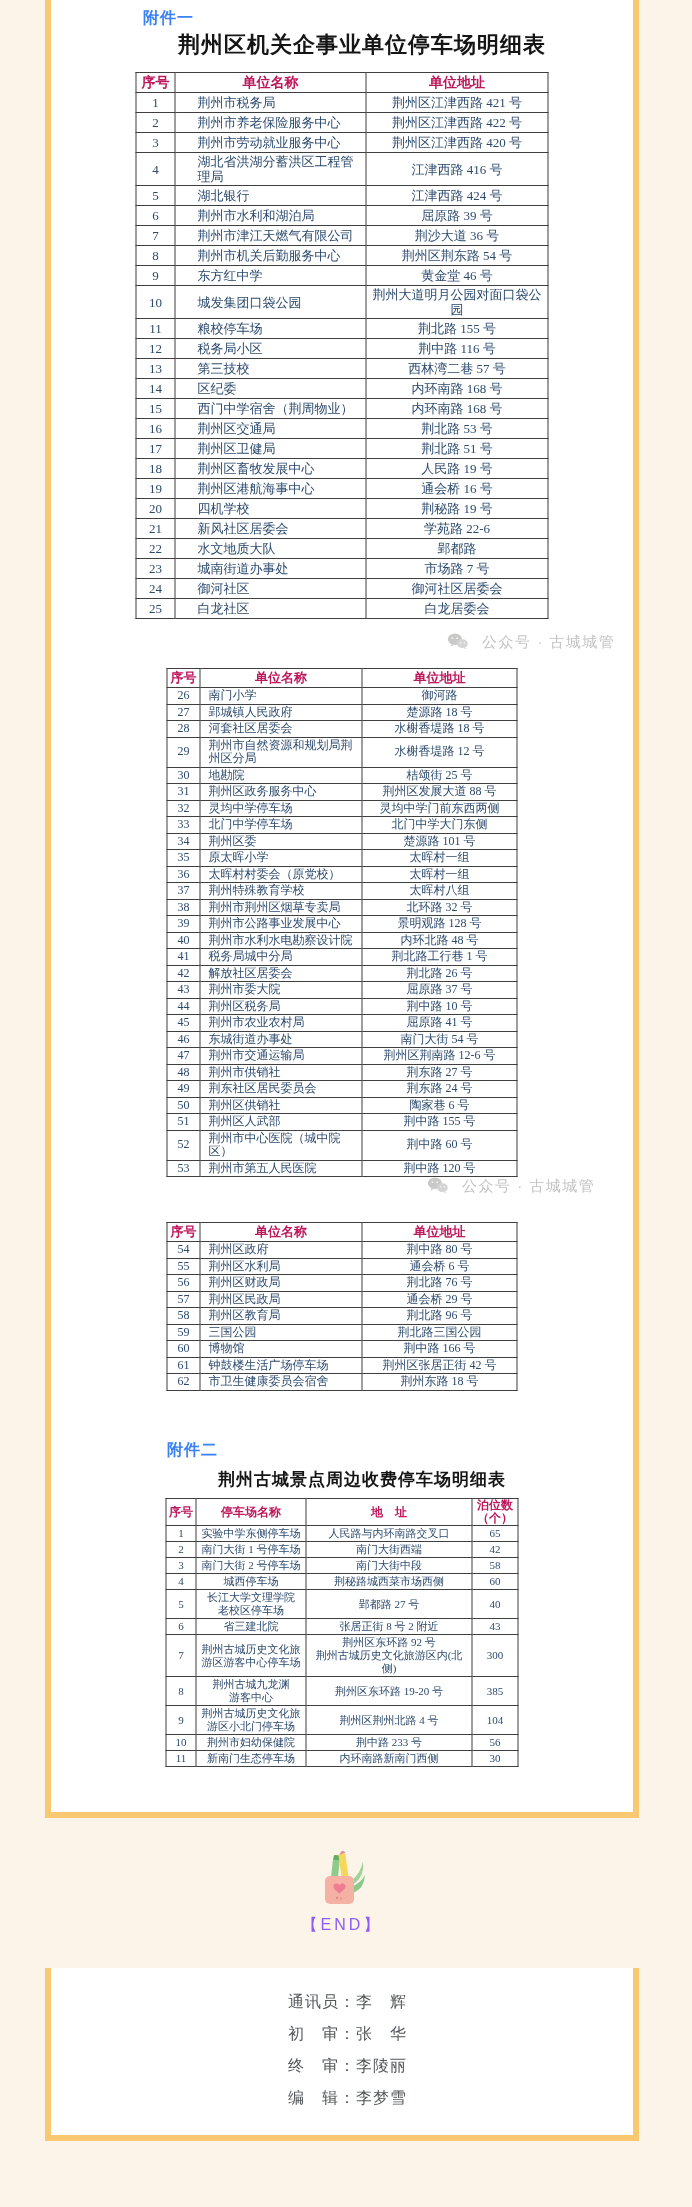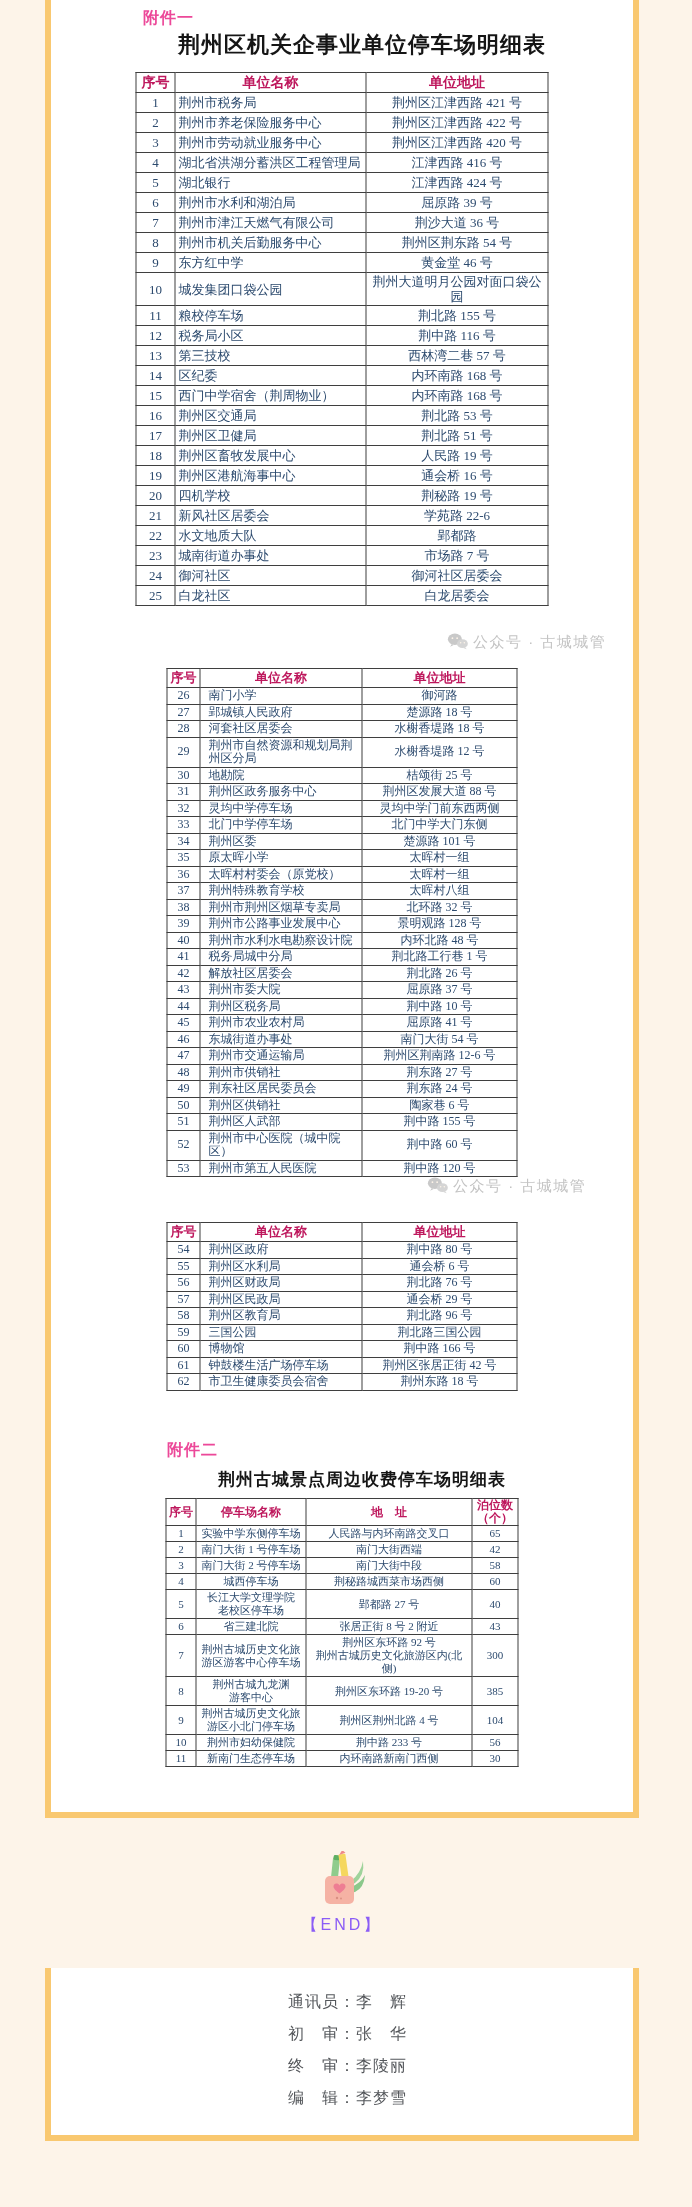--- a/index.html
+++ b/index.html
@@ -11,21 +11,21 @@
   .card {
     position:absolute; left:45px; width:594px; background:#ffffff;
     border-left:6px solid #f9c870; border-right:6px solid #f9c870;
     border-bottom:6px solid #f9c870;
   }
   .card-main { top:0; height:1818px; }
   .card-footer { top:1968px; height:173px; }
 
   .attach-label {
     position:absolute; font-family:"Liberation Sans", sans-serif;
-    font-weight:bold; font-size:16px; color:#ec4899; letter-spacing:1px;
+    font-weight:bold; font-size:16px; color:#3b82f6; letter-spacing:1px;
   }
   .attach-1 { top:8px;    left:92px;  }
   .attach-2 { top:1440px; left:116px; }
 
   .doc-title {
     position:absolute; left:0; right:0; text-align:center;
     font-family:"Liberation Sans", sans-serif; font-weight:bold; color:#151515;padding-left:40px;
   }
   .title-1 { top:30px;   font-size:22px; letter-spacing:1px; }
   .title-2 { top:1468px; font-size:17px; letter-spacing:1px; }
@@ -37,42 +37,42 @@
     white-space:pre-line;
   }
   td { color:#2c4a6e; white-space:pre-line; }
 
   .table-1 { top:72px; width:412px; font-size:13px; }
   .table-1 th { height:20px; font-size:14px; }
   .table-1 td { height:20px; line-height:15px; padding:1px 3px; }
   .table-1 .c0 { width:39px; }
   .table-1 .c1 { width:191px; }
   .table-1 .c2 { width:182px; }
-  .table-1 td.c1 { text-align:left; padding-left:3px; }
+  .table-1 td.c1 { text-align:left; padding-left:22px; }
 
   .table-2, .table-3 { width:350px; font-size:12px; }
   .table-2 { top:668px; }
   .table-3 { top:1222px; }
   .table-2 th, .table-3 th { height:18px; font-size:13px; }
   .table-2 td, .table-3 td { height:15px; line-height:13.5px; padding:1px 3px; }
   .table-2 .c0, .table-3 .c0 { width:33px; }
   .table-2 .c1, .table-3 .c1 { width:162px; }
   .table-2 .c2, .table-3 .c2 { width:155px; }
   .table-2 td.c1, .table-3 td.c1 { text-align:left; padding-left:8px; }
 
   .table-4 { top:1498px; width:352px; font-size:11px; }
   .table-4 th { height:24px; font-size:12px; line-height:13px; }
   .table-4 td { height:16px; line-height:13px; padding:1px 2px; }
   .table-4 .c0 { width:30px; }
   .table-4 .c1 { width:110px; }
   .table-4 .c2 { width:166px; }
   .table-4 .c3 { width:46px; }
 
   .watermark {
-    position:absolute; display:flex; align-items:center; gap:5px;
+    position:absolute; display:flex; align-items:center; gap:14px;
     font-family:"Liberation Sans", sans-serif; font-size:15px; color:#c3c3c3;
     letter-spacing:1.5px; white-space:nowrap;
   }
   .wm-1 { top:632px;  left:396px; }
   .wm-2 { top:1176px; left:376px; }
 
   .end-icon { position:absolute; top:1851px; left:311px; }
   .end-text {
     position:absolute; top:1915px; left:45px; width:594px; text-align:center;
     font-family:"Liberation Sans", sans-serif; font-size:16px; color:#8b5cf6;

